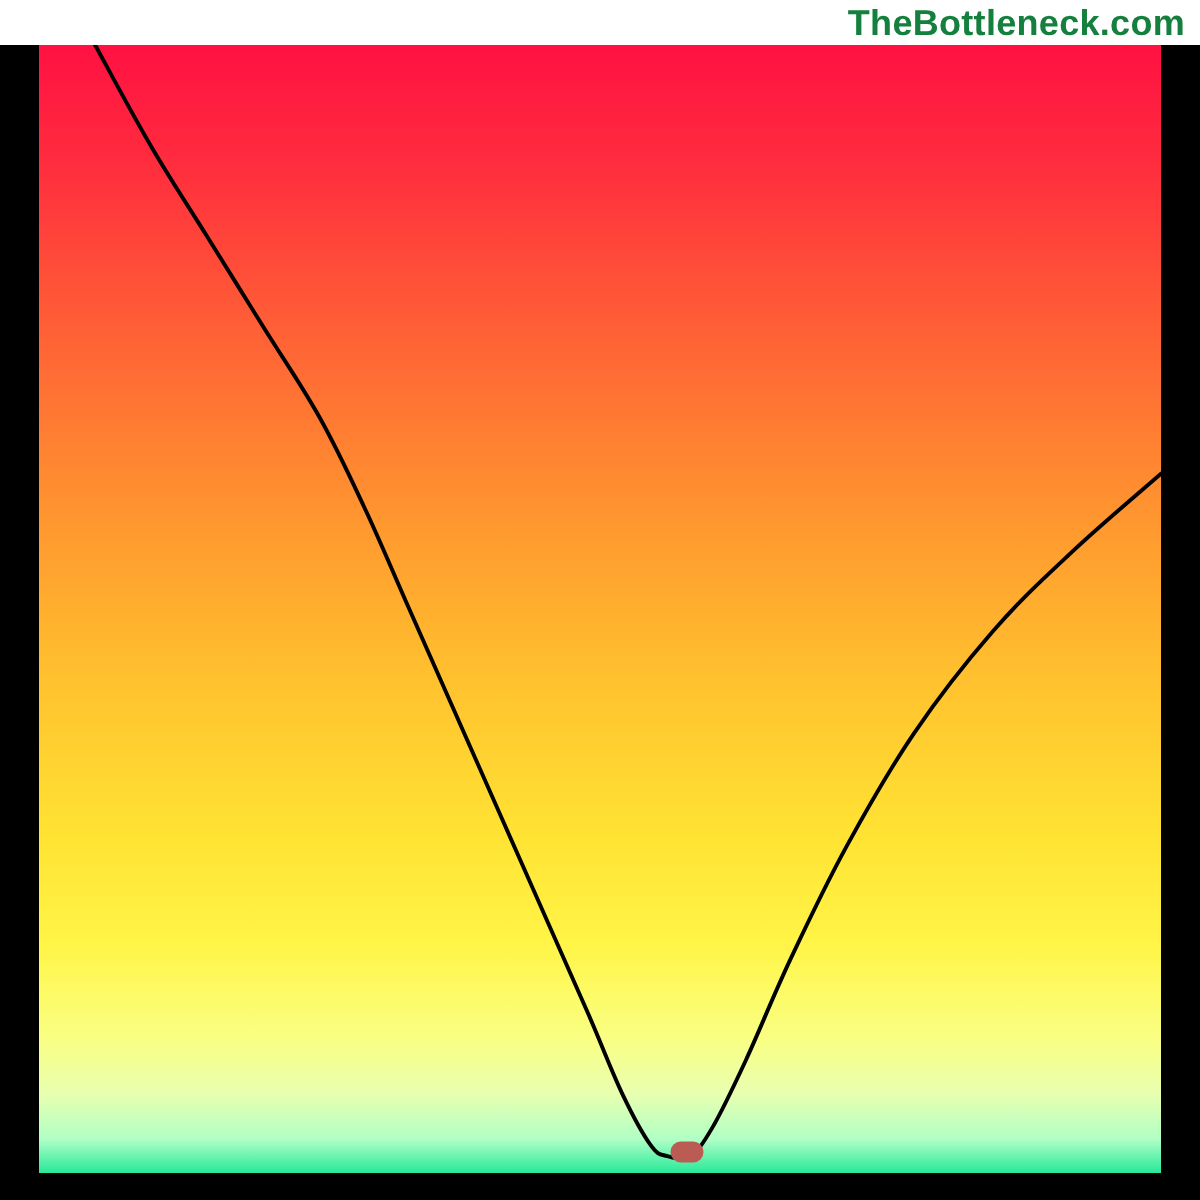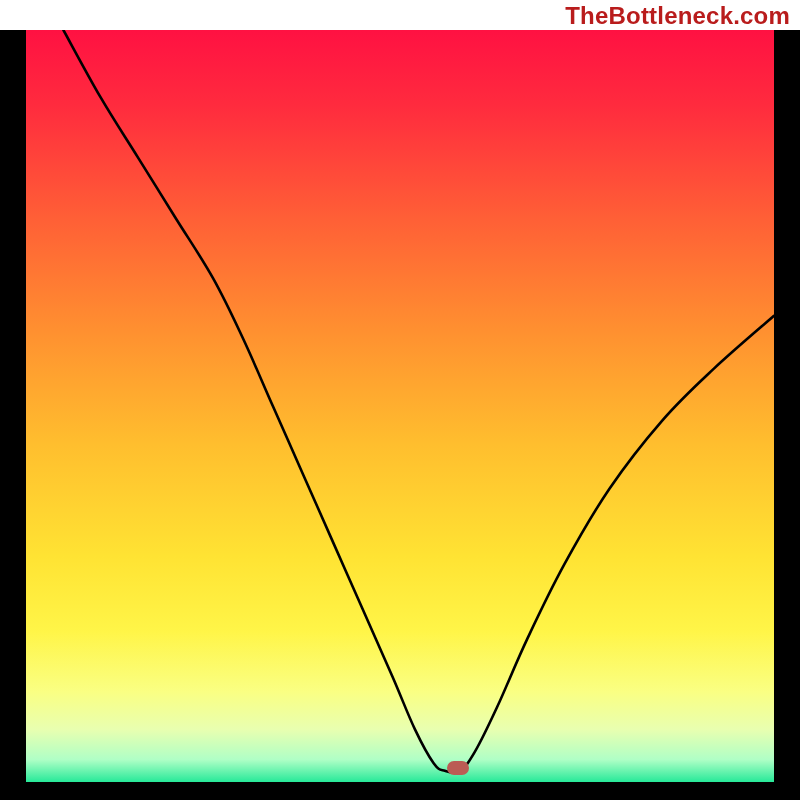--- a/index.html
+++ b/index.html
@@ -16,21 +16,21 @@
     width: 800px;
     height: 800px;
     box-sizing: border-box;
   }
   .watermark {
     position: absolute;
     top: 2px;
     right: 10px;
     font-size: 24px;
     font-weight: bold;
-    color: #b91c1c;
+    color: #15803d;
     letter-spacing: 0.2px;
     z-index: 10;
   }
   .black-border {
     position: absolute;
     left: 0;
     top: 30px;
     width: 800px;
     height: 770px;
     background: #000;

